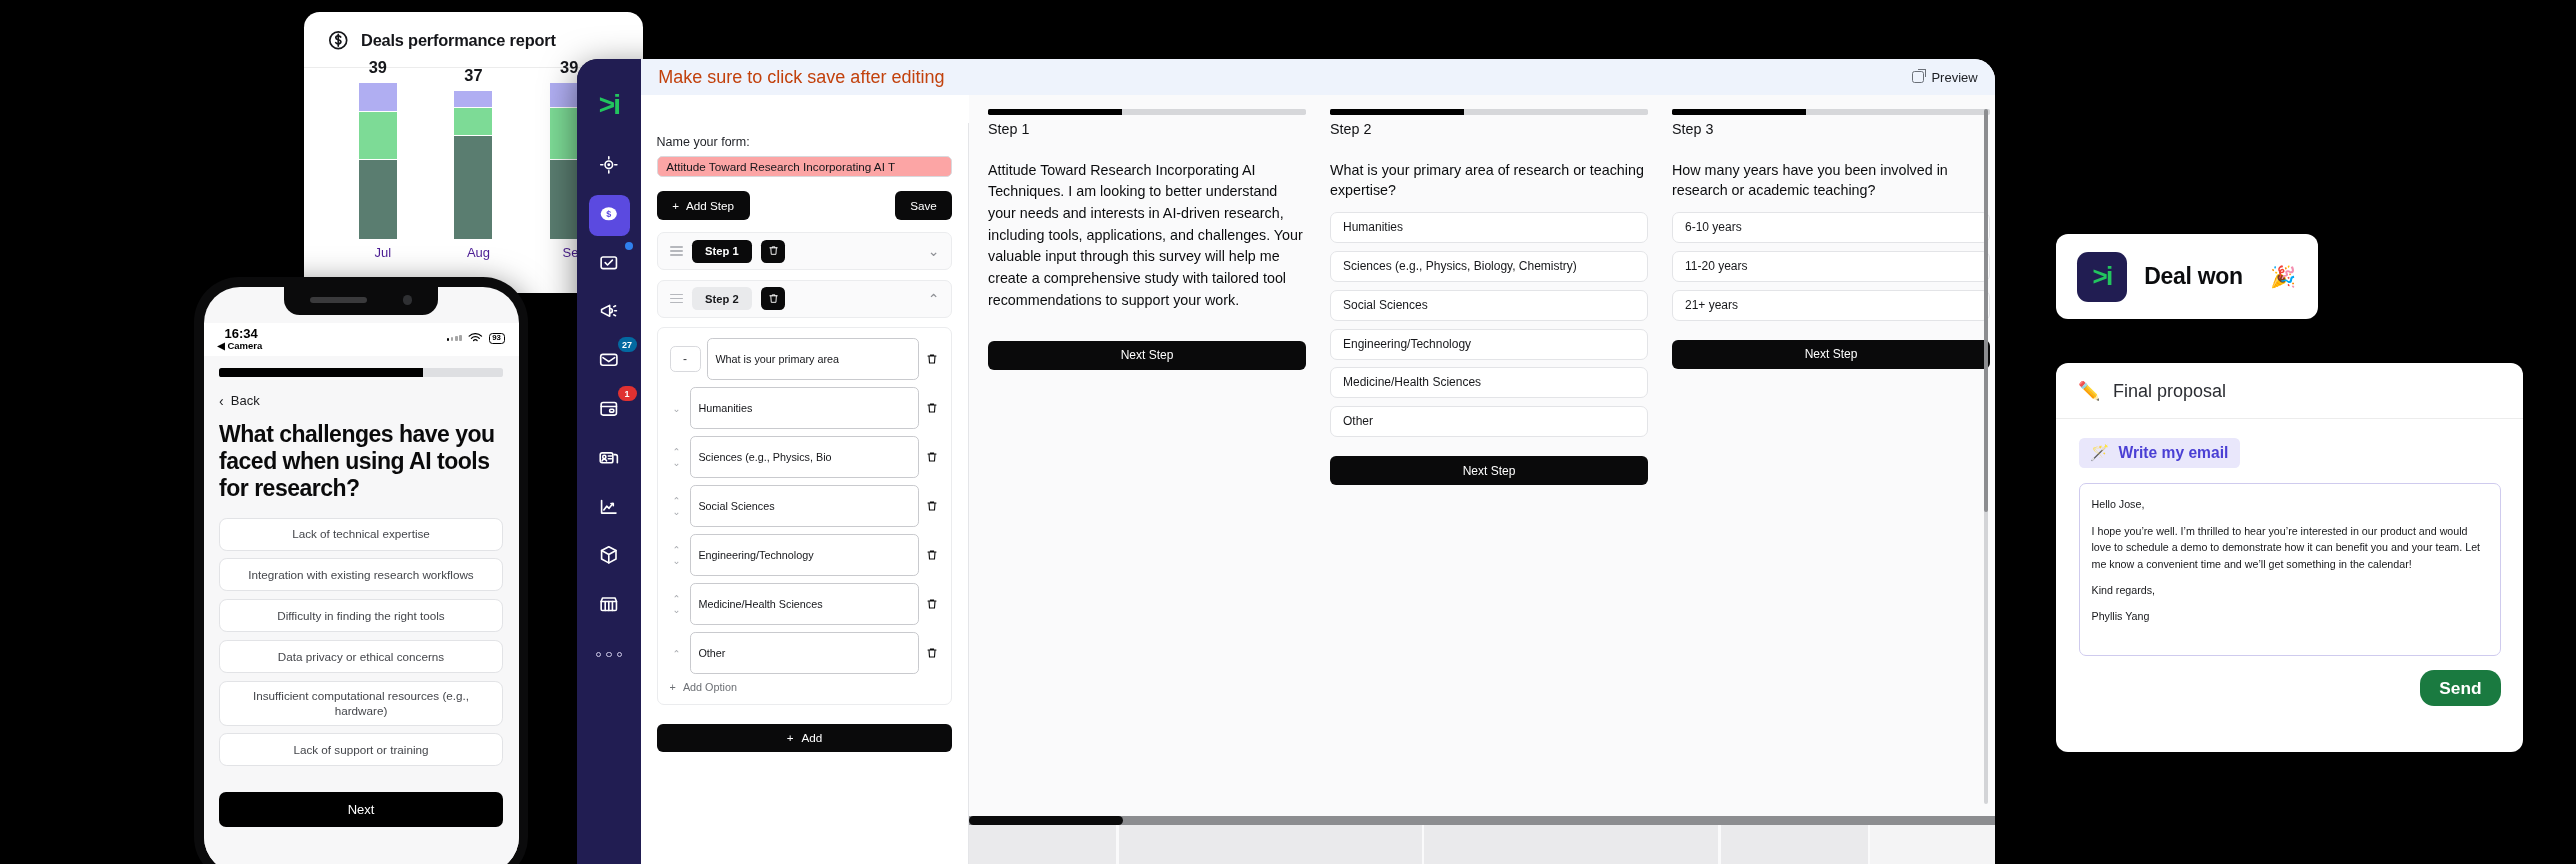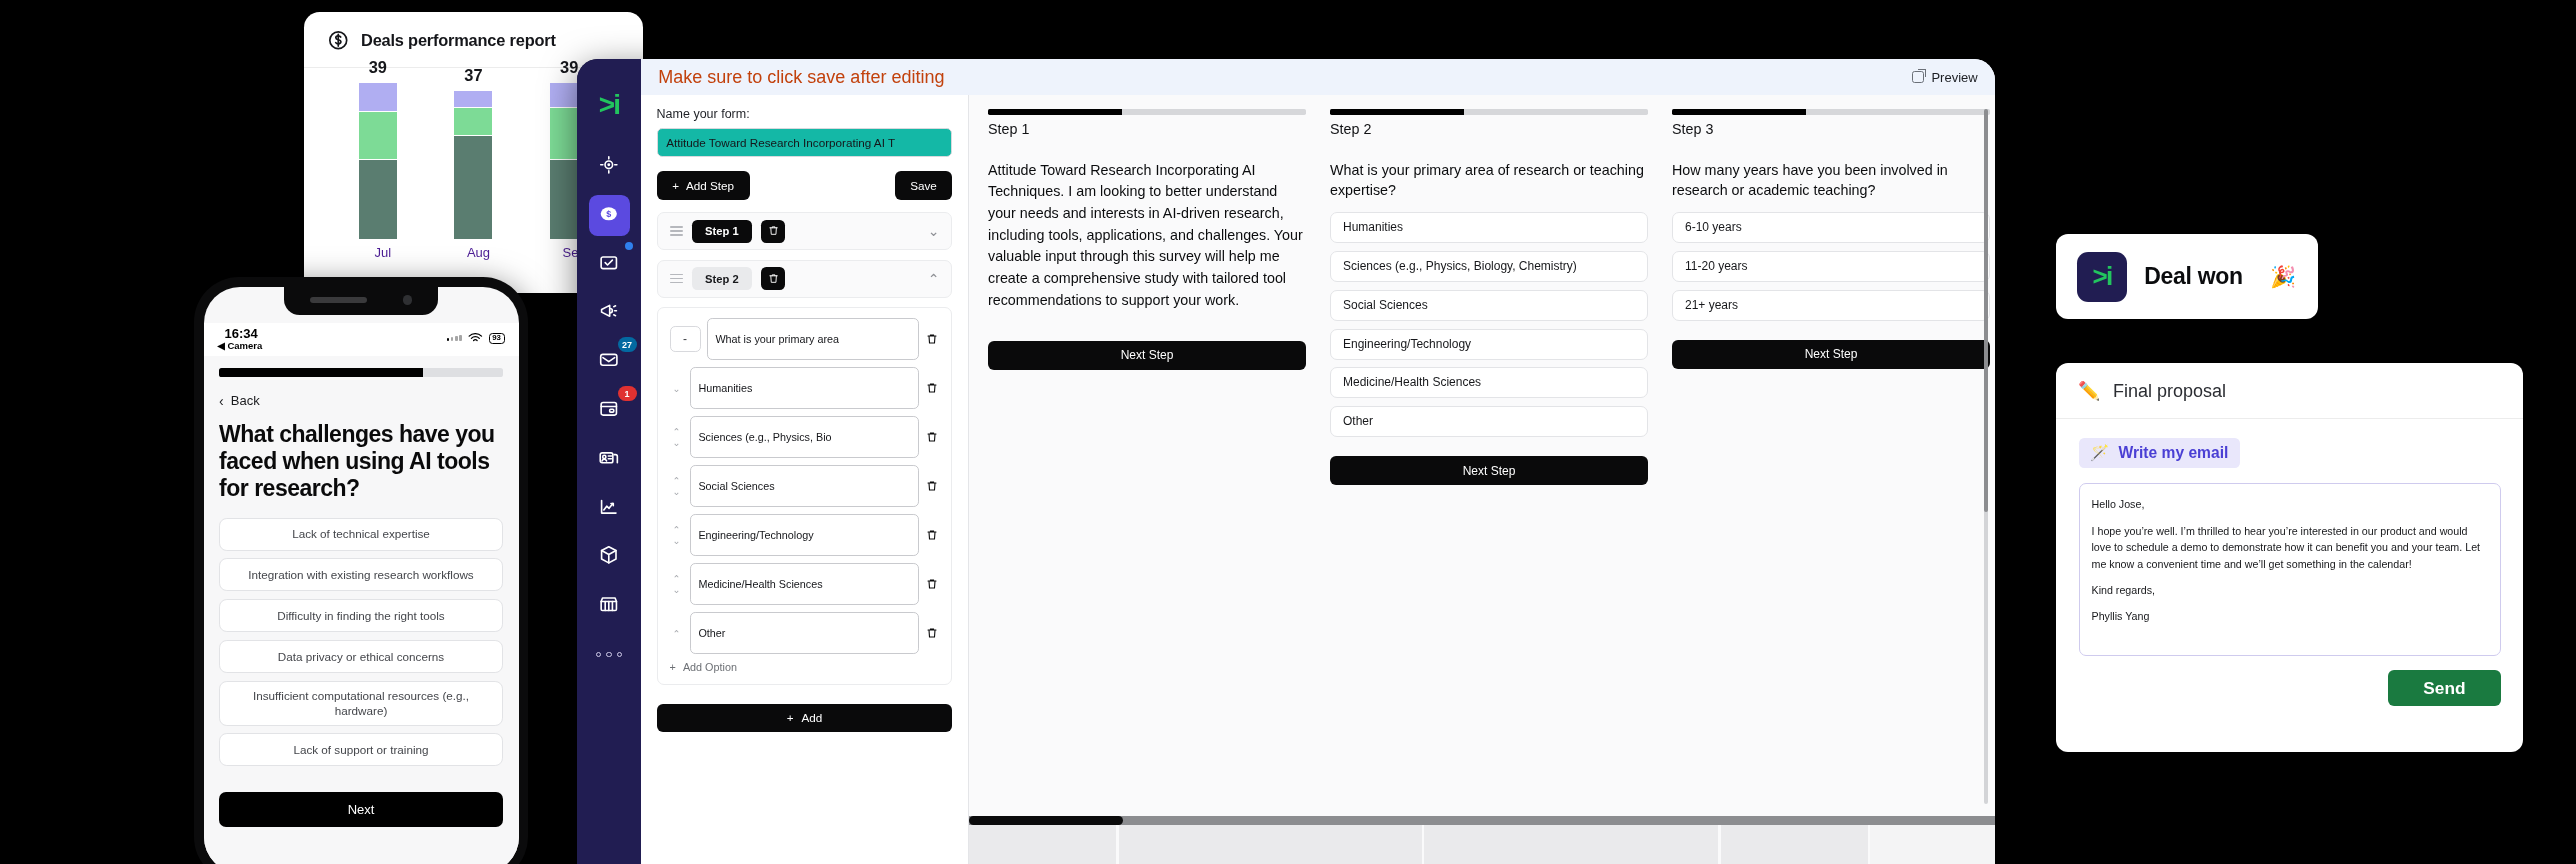--- a/index.html
+++ b/index.html
@@ -124,25 +124,25 @@
   .preview-btn { display:flex; align-items:center; gap:7.8px; font-size:13px; color:#1d1f24; }
   .preview-icon { width:12px; height:12px; border:1.4px solid #6b7078; border-radius:2.6px; position:relative;}
   .preview-icon:after{content:"";position:absolute;right:-3.5px;top:-3.5px;width:7px;height:7px;border-top:1.4px solid #6b7078;border-right:1.4px solid #6b7078;}
 
   .app-body { flex: 1; display:flex; min-height:0; }
 
   
   .editor {
     width: 328px; flex: 0 0 328px; background:#ffffff;
     border-right: 0.9px solid #e4e5e8;
-    padding: 12px 15.6px 0 15.6px; display:flex; flex-direction:column; min-height:0;
+    padding: 12px 15.6px 0 15.6px; display:flex; flex-direction:column; min-height:0;margin-top:28px;
   }
   .field-label { font-size: 12.5px; color:#1f2126; margin-bottom: 7px; }
   .form-name-input {
-    height: 29px; border:0.9px solid #d8d9dd; border-radius:5.2px; background:#14b8a6;
+    height: 21px; border:0.9px solid #d8d9dd; border-radius:5.2px; background:#fca5a5;
     display:flex; align-items:center; padding: 0 8.6px; font-size: 11.7px; color:#15161a;
     white-space:nowrap; overflow:hidden;
   }
   .editor-actions { display:flex; justify-content:space-between; align-items:center; margin: 14px 0 12px 0;}
   .btn-dark {
     background:#0a0a0b; color:#fff; border-radius:6px; height:29px;
     display:flex; align-items:center; justify-content:center; gap:7px;
     font-size:11.7px; padding: 0 15.6px;
   }
   .step-row {
@@ -241,22 +241,22 @@
     background:#e9e7fb; color:#4a3fd4; border-radius:5.2px;
     padding: 6px 12px; font-size:15.6px; font-weight:700; margin-bottom: 15.6px;
   }
   .email-box {
     border:0.9px solid #cfcbee; border-radius:7px; padding: 12px 12px;
     font-size:10.7px; line-height:1.55; color:#17181b; height: 173px;
   }
   .email-box p { margin-bottom: 9.5px; }
   .send-row { display:flex; justify-content:flex-end; padding: 14px 22.5px 0 22.5px; }
   .send-btn {
-    background:#1a7a40; color:#fff; border-radius:6px; height: 36px;
-    display:flex; align-items:center; justify-content:center; font-size:17.3px; font-weight:700; padding: 0 35px;
+    background:#1a7a40; color:#fff; border-radius:14px; height: 36px;
+    display:flex; align-items:center; justify-content:center; font-size:17.3px; font-weight:700; padding: 0 19px;
   }
 </style>
 </head>
 <body>
 
 <div class="stage">
 
   <div class="chart-card">
     <div class="chart-head">
       <span class="coin-icon">

